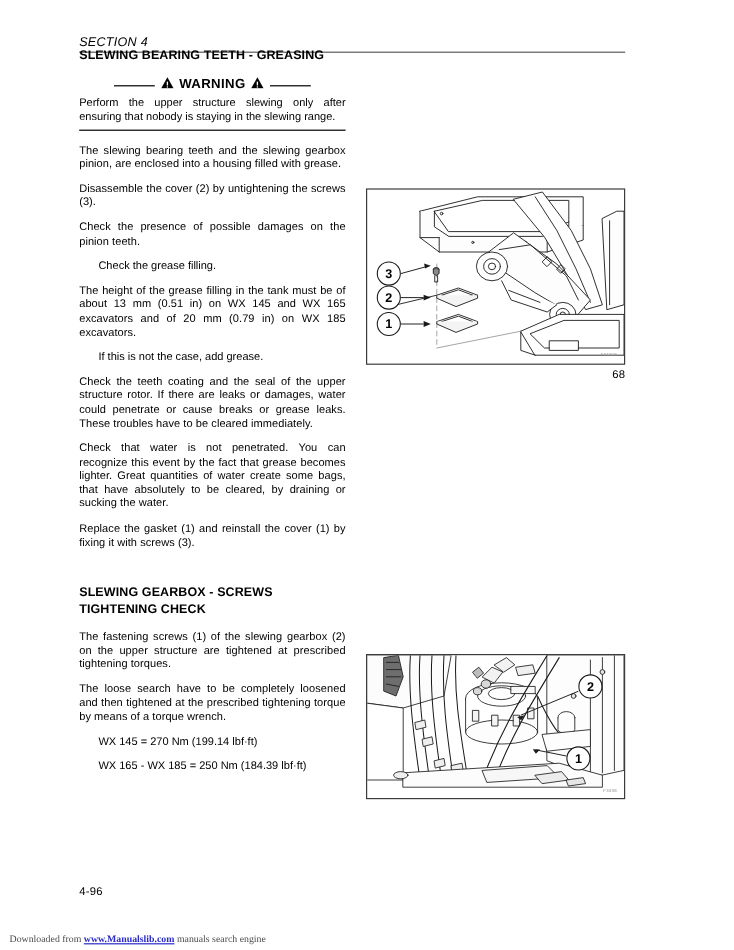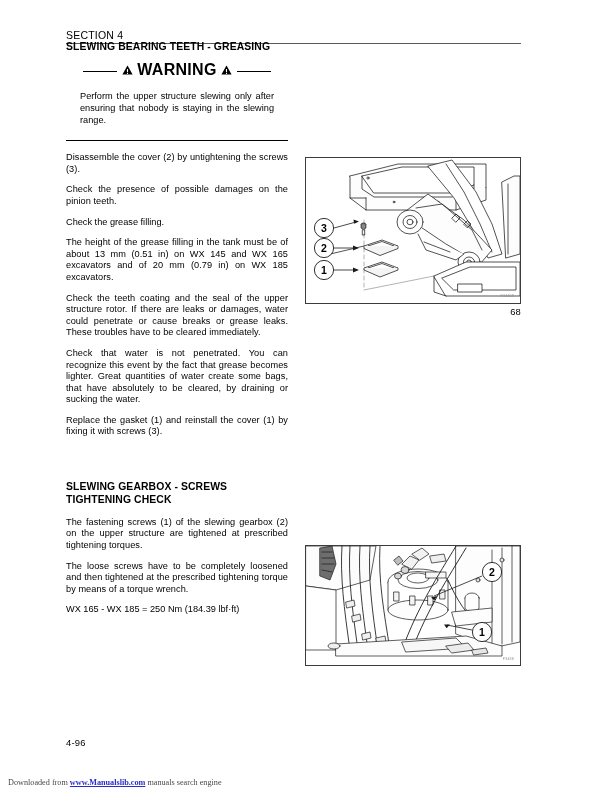--- a/index.html
+++ b/index.html
@@ -17,20 +17,21 @@
   }
 
   
   #section-header {
     position: absolute;
     left: 66px;
     top: 29px;
     width: 455px;
   }
   #section-header .sec-label {
+    font-style: italic;
     font-weight: normal;
     font-size: 10.5px;
     letter-spacing: 0.2px;
     padding-bottom: 2px;
   }
   #section-header .sec-rule {
     border-bottom: 1.6px solid #5a5a5a;
     width: 100%;
   }
 
@@ -48,26 +49,26 @@
     letter-spacing: 0.1px;
     margin: 0 0 10px 0;
   }
   .body-p {
     font-size: 9.2px;
     line-height: 11.6px;
     text-align: justify;
     margin: 0 0 9px 0;
     letter-spacing: 0.05px;
   }
-  .body-p.last { margin-bottom: 12px; }
+  .body-p.last { margin-bottom: 0; }
   .plain-line {
     font-size: 9.2px;
     line-height: 11.6px;
     text-align: left;
-    margin: 0 0 9px 0;
+    margin: 0 0 9px 16px;
   }
 
   
   #warning-block { margin: 4px 0 11px 0; }
   .warn-bar {
     display: flex;
     align-items: center;
     justify-content: center;
     gap: 5px;
     height: 14px;
@@ -79,30 +80,30 @@
     height: 0;
     position: relative;
     top: 1px;
   }
   .warn-mid {
     display: flex;
     align-items: center;
     gap: 4px;
   }
   .warn-word {
-    font-size: 16px;
+    font-size: 11px;
     font-weight: bold;
     letter-spacing: 0.3px;
   }
   .tri { display: block; }
   .warn-text {
     font-size: 9.2px;
     line-height: 11.6px;
     text-align: justify;
-    margin: 14px;
+    margin: 0;
   }
   .warn-close-rule {
     border-bottom: 1.1px solid #000;
     width: 100%;
     margin-top: 4px;
   }
 
   .spacer-lg { height: 30px; }
 
   
@@ -192,33 +193,36 @@
             <rect x="4.95" y="7.9" width="1.1" height="1.1" fill="#fff"></rect>
           </svg>
         </span>
       </span>
       <span class="warn-rule"></span>
     </div>
     <p class="warn-text">Perform the upper structure slewing only after ensuring that nobody is staying in the slewing range.</p>
     <div class="warn-close-rule"></div>
   </div>
 
+  <p class="body-p">The slewing bearing teeth and the slewing gearbox pinion, are enclosed into a housing filled with grease.</p>
   <p class="body-p">Disassemble the cover (2) by untightening the screws (3).</p>
   <p class="body-p">Check the presence of possible damages on the pinion teeth.</p>
   <p class="plain-line">Check the grease filling.</p>
   <p class="body-p">The height of the grease filling in the tank must be of about 13 mm (0.51 in) on WX 145 and WX 165 excavators and of 20 mm (0.79 in) on WX 185 excavators.</p>
+  <p class="plain-line">If this is not the case, add grease.</p>
   <p class="body-p">Check the teeth coating and the seal of the upper structure rotor. If there are leaks or damages, water could penetrate or cause breaks or grease leaks. These troubles have to be cleared immediately.</p>
   <p class="body-p">Check that water is not penetrated. You can recognize this event by the fact that grease becomes lighter. Great quantities of water create some bags, that have absolutely to be cleared, by draining or sucking the water.</p>
   <p class="body-p last">Replace the gasket (1) and reinstall the cover (1) by fixing it with screws (3).</p>
 
   <div class="spacer-lg"></div>
 
   <div class="sect-title">SLEWING GEARBOX - SCREWS TIGHTENING CHECK</div>
   <p class="body-p">The fastening screws (1) of the slewing gearbox (2) on the upper structure are tightened at prescribed tightening torques.</p>
-  <p class="body-p">The loose screws have to be completely loosened and then tightened at the prescribed tightening torque by means of a torque wrench.</p>
+  <p class="body-p">The loose search have to be completely loosened and then tightened at the prescribed tightening torque by means of a torque wrench.</p>
+  <p class="plain-line">WX 145 = 270 Nm (199.14 lbf·ft)</p>
   <p class="plain-line">WX 165 - WX 185 = 250 Nm (184.39 lbf·ft)</p>
 </div>
 
 <div class="figure" id="figure-68">
   <div class="fig-frame">
     <svg class="fig-svg" width="214" height="145" viewBox="0 0 214 145">
       <g fill="none" stroke="#1a1a1a" stroke-width="0.75" stroke-linejoin="round" stroke-linecap="round">
 
         <path d="M44 18 L92 6 L180 6 L180 30 L150 40 L60 40 Z" fill="#fefefe"></path>
         <path d="M44 18 L44 40 L60 52 L150 52 L180 42 L180 30" fill="#fdfdfd"></path>

